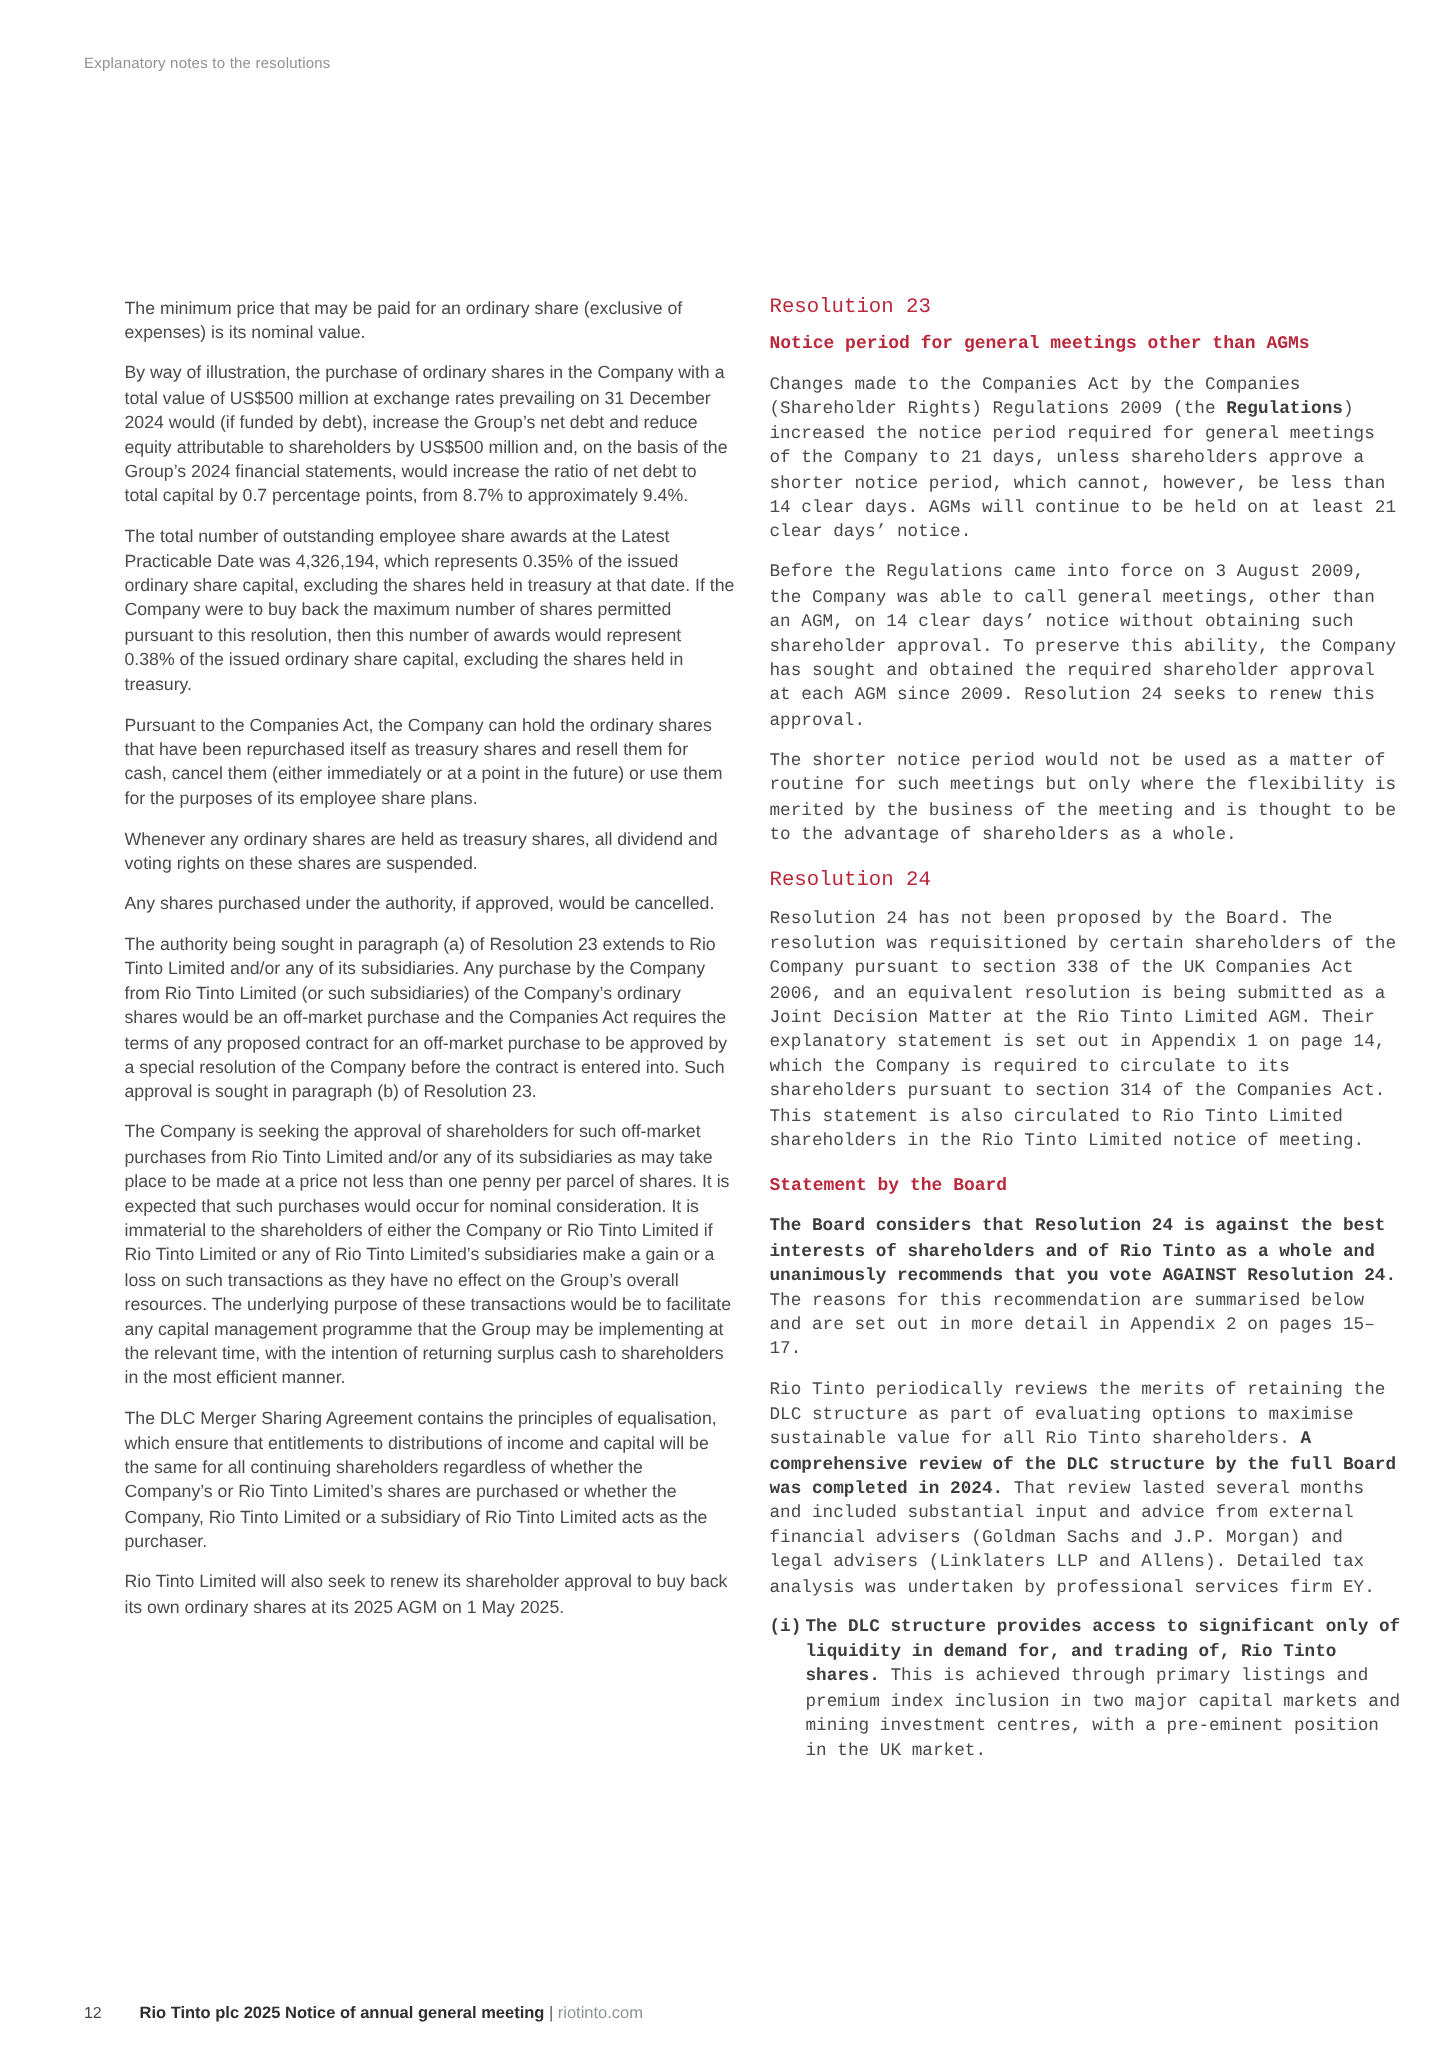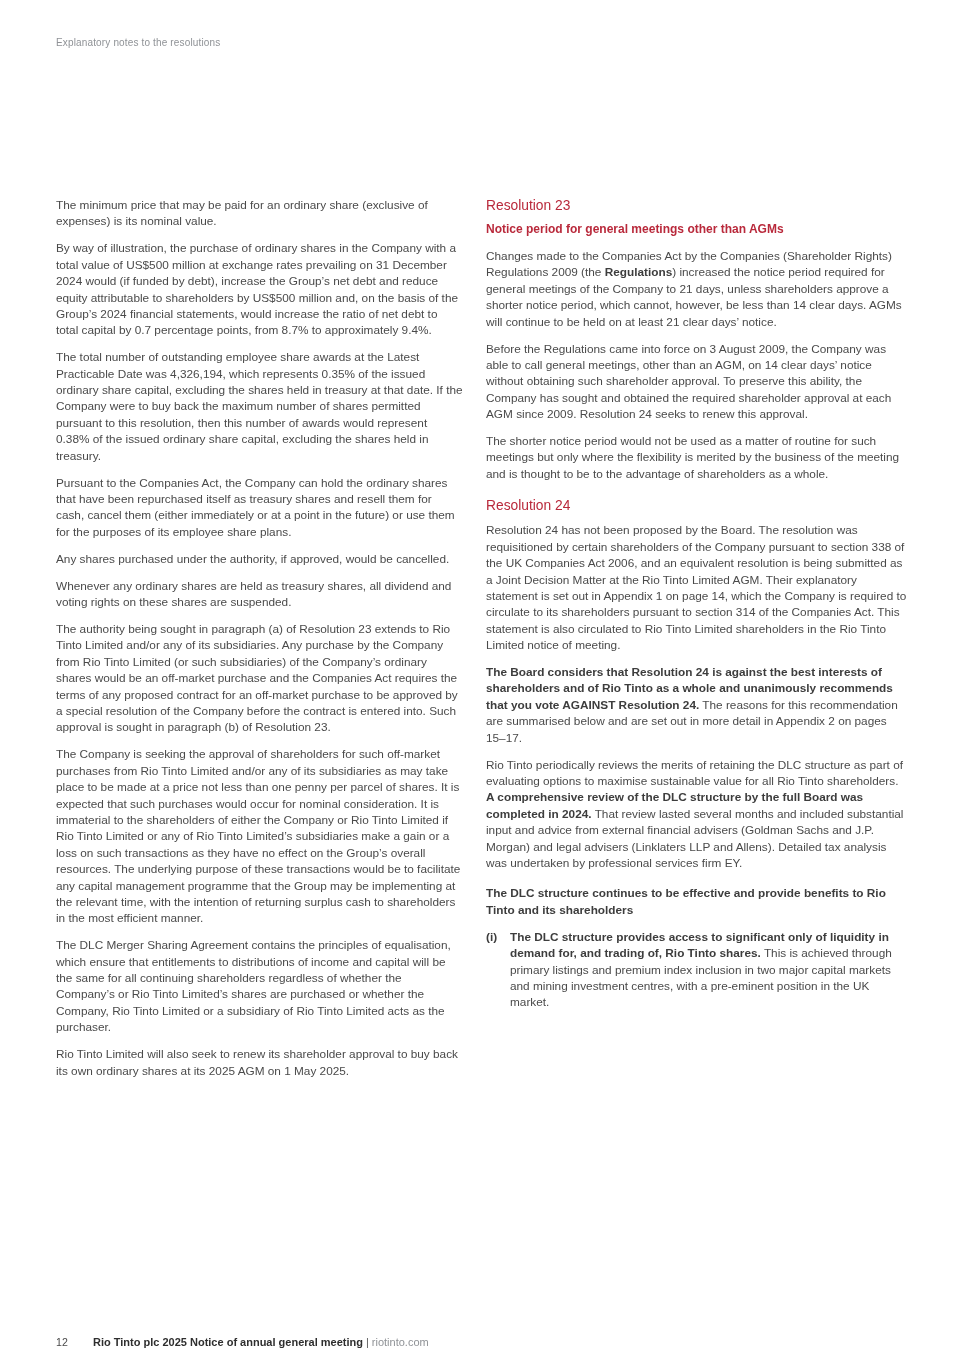--- a/index.html
+++ b/index.html
@@ -18,22 +18,22 @@
     -webkit-font-smoothing:antialiased;
   }
   .page-header{
     position:absolute;top:37px;left:56px;
     font-size:10px;color:var(--muted);letter-spacing:.15px;
   }
   .content{
     position:absolute;top:197px;left:56px;right:56px;
     display:flex;gap:23px;
   }
-  .col-left{width:407px;flex:none;}
-  .col-right{width:423px;flex:none;}
+  .col-left{width:407px;flex:none;margin-left:27px;}
+  .col-right{width:423px;flex:none;font-family:Liberation Mono, monospace;}
   p{
     margin:0 0 10.5px 0;
     font-size:11.8px;line-height:16.4px;
     color:var(--body);
   }
   strong,b{font-weight:700;color:var(--bold);}
   .res-title{
     color:var(--red);
     font-size:13.8px;line-height:17px;
     font-weight:400;
@@ -81,22 +81,22 @@
 
 <div class="page-header">Explanatory notes to the resolutions</div>
 
 <div class="content">
 
   <div class="col-left">
     <p>The minimum price that may be paid for an ordinary share (exclusive of expenses) is its nominal value.</p>
     <p>By way of illustration, the purchase of ordinary shares in the Company with a total value of US$500 million at exchange rates prevailing on 31 December 2024 would (if funded by debt), increase the Group’s net debt and reduce equity attributable to shareholders by US$500 million and, on the basis of the Group’s 2024 financial statements, would increase the ratio of net debt to total capital by 0.7 percentage points, from 8.7% to approximately 9.4%.</p>
     <p>The total number of outstanding employee share awards at the Latest Practicable Date was 4,326,194, which represents 0.35% of the issued ordinary share capital, excluding the shares held in treasury at that date. If the Company were to buy back the maximum number of shares permitted pursuant to this resolution, then this number of awards would represent 0.38% of the issued ordinary share capital, excluding the shares held in treasury.</p>
     <p>Pursuant to the Companies Act, the Company can hold the ordinary shares that have been repurchased itself as treasury shares and resell them for cash, cancel them (either immediately or at a point in the future) or use them for the purposes of its employee share plans.</p>
+    <p>Whenever any ordinary shares are held as treasury shares, all dividend and voting rights on these shares are suspended.</p>
     <p>Any shares purchased under the authority, if approved, would be cancelled.</p>
-    <p>Whenever any ordinary shares are held as treasury shares, all dividend and voting rights on these shares are suspended.</p>
     <p>The authority being sought in paragraph (a) of Resolution 23 extends to Rio Tinto Limited and/or any of its subsidiaries. Any purchase by the Company from Rio Tinto Limited (or such subsidiaries) of the Company’s ordinary shares would be an off-market purchase and the Companies Act requires the terms of any proposed contract for an off-market purchase to be approved by a special resolution of the Company before the contract is entered into. Such approval is sought in paragraph (b) of Resolution 23.</p>
     <p>The Company is seeking the approval of shareholders for such off-market purchases from Rio Tinto Limited and/or any of its subsidiaries as may take place to be made at a price not less than one penny per parcel of shares. It is expected that such purchases would occur for nominal consideration. It is immaterial to the shareholders of either the Company or Rio Tinto Limited if Rio Tinto Limited or any of Rio Tinto Limited’s subsidiaries make a gain or a loss on such transactions as they have no effect on the Group’s overall resources. The underlying purpose of these transactions would be to facilitate any capital management programme that the Group may be implementing at the relevant time, with the intention of returning surplus cash to shareholders in the most efficient manner.</p>
     <p>The DLC Merger Sharing Agreement contains the principles of equalisation, which ensure that entitlements to distributions of income and capital will be the same for all continuing shareholders regardless of whether the Company’s or Rio Tinto Limited’s shares are purchased or whether the Company, Rio Tinto Limited or a subsidiary of Rio Tinto Limited acts as the purchaser.</p>
     <p>Rio Tinto Limited will also seek to renew its shareholder approval to buy back its own ordinary shares at its 2025 AGM on 1 May 2025.</p>
   </div>
 
   <div class="col-right">
 
     <div>
       <h2 class="res-title">Resolution 23</h2>
@@ -105,23 +105,23 @@
       <p>Before the Regulations came into force on 3 August 2009, the Company was able to call general meetings, other than an AGM, on 14 clear days’ notice without obtaining such shareholder approval. To preserve this ability, the Company has sought and obtained the required shareholder approval at each AGM since 2009. Resolution 24 seeks to renew this approval.</p>
       <p>The shorter notice period would not be used as a matter of routine for such meetings but only where the flexibility is merited by the business of the meeting and is thought to be to the advantage of shareholders as a whole.</p>
     </div>
 
     <div class="section-gap">
       <h2 class="res-title">Resolution 24</h2>
       <p>Resolution 24 has not been proposed by the Board. The resolution was requisitioned by certain shareholders of the Company pursuant to section 338 of the UK Companies Act 2006, and an equivalent resolution is being submitted as a Joint Decision Matter at the Rio Tinto Limited AGM. Their explanatory statement is set out in Appendix 1 on page 14, which the Company is required to circulate to its shareholders pursuant to section 314 of the Companies Act. This statement is also circulated to Rio Tinto Limited shareholders in the Rio Tinto Limited notice of meeting.</p>
     </div>
 
     <div>
+      <h3 class="sub-heading">Statement by the Board</h3>
       <p><strong>The Board considers that Resolution 24 is against the best interests of shareholders and of Rio Tinto as a whole and unanimously recommends that you vote AGAINST Resolution 24.</strong><span> The reasons for this recommendation are summarised below and are set out in more detail in Appendix 2 on pages 15–17.</span></p>
       <p><span>Rio Tinto periodically reviews the merits of retaining the DLC structure as part of evaluating options to maximise sustainable value for all Rio Tinto shareholders. </span><strong>A comprehensive review of the DLC structure by the full Board was completed in 2024.</strong><span> That review lasted several months and included substantial input and advice from external financial advisers (Goldman Sachs and J.P. Morgan) and legal advisers (Linklaters LLP and Allens). Detailed tax analysis was undertaken by professional services firm EY.</span></p>
-      <h4 class="benefits-heading">The DLC structure continues to be effective and provide benefits to Rio Tinto and its shareholders</h4>
       <div class="list-item">
         <span class="list-marker">(i)</span>
         <span class="list-body"><strong>The DLC structure provides access to significant only of liquidity in demand for, and trading of, Rio Tinto shares.</strong><span> This is achieved through primary listings and premium index inclusion in two major capital markets and mining investment centres, with a pre-eminent position in the UK market.</span></span>
       </div>
     </div>
 
   </div>
 </div>
 
 <div class="page-footer">

